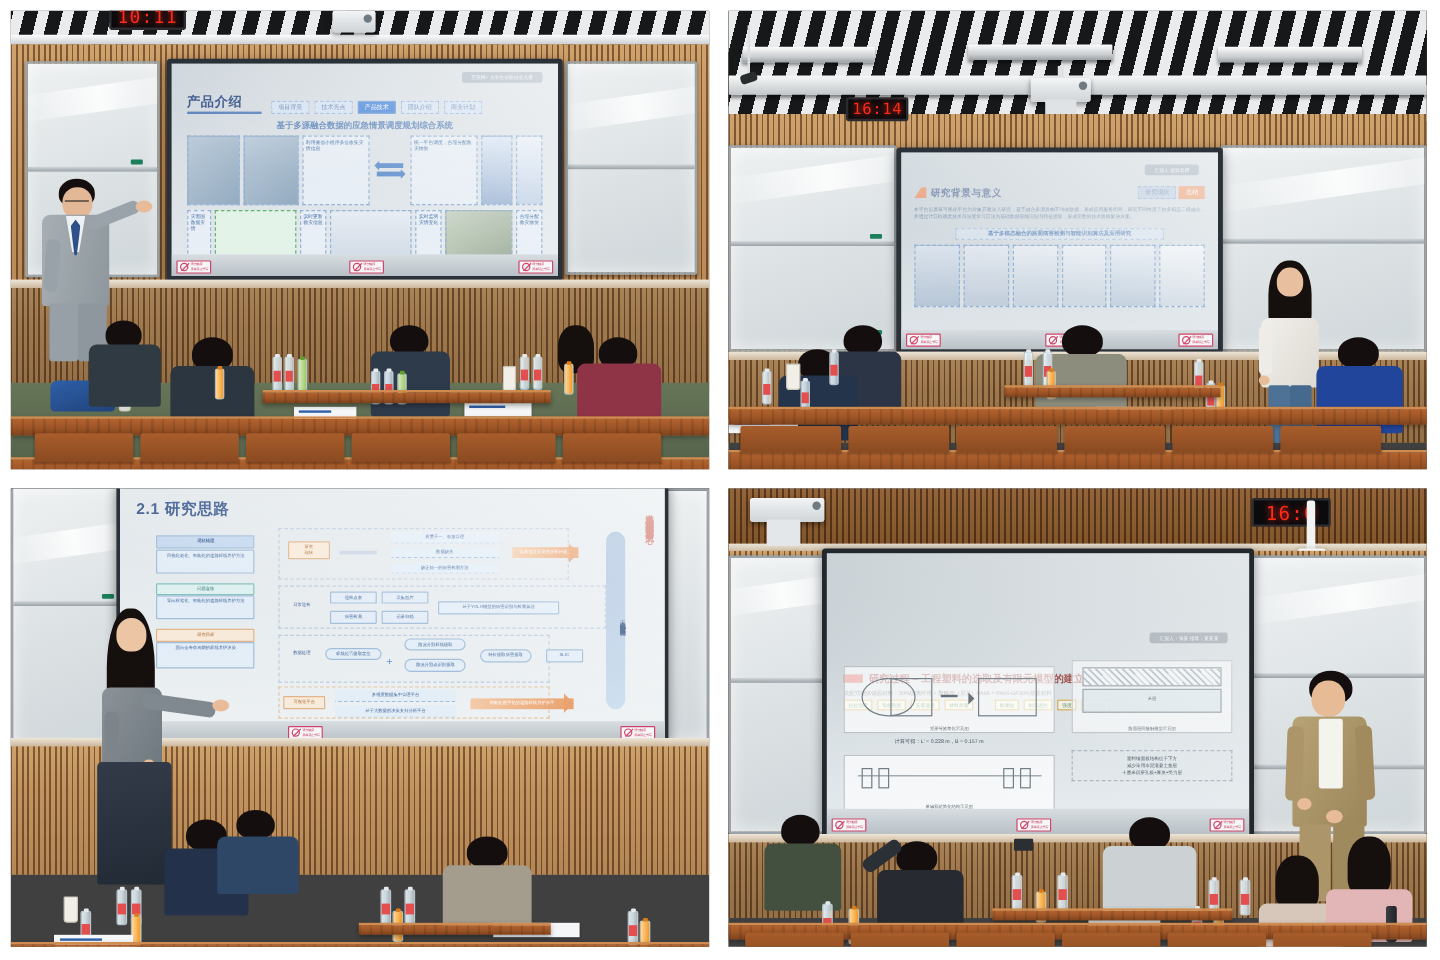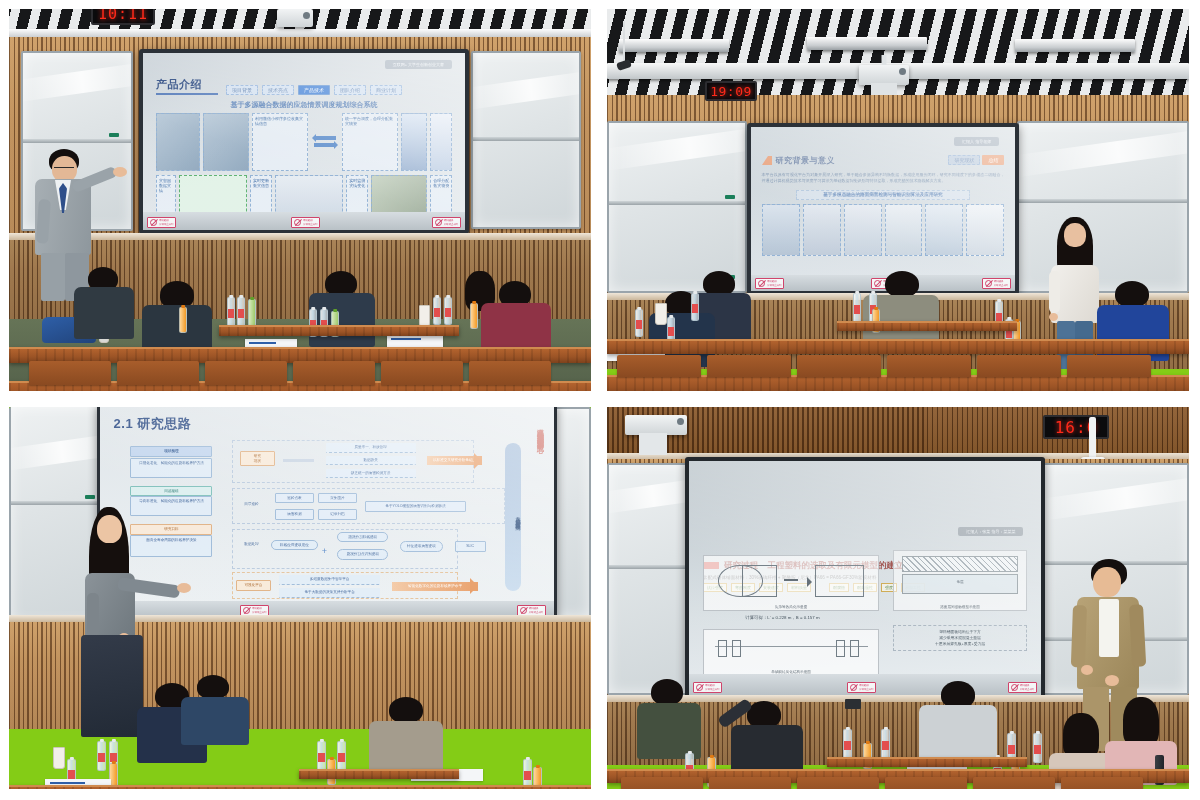--- a/index.html
+++ b/index.html
@@ -17,21 +17,21 @@
     display: grid;
     grid-template-columns: 582px 582px;
     grid-template-rows: 382px 382px;
     column-gap: 16px;
     row-gap: 16px;
     padding: 9px;
   }
   .panel {
     position: relative;
     overflow: hidden;
-    background: #84cc16;
+    background: #404040;
   }
 
   
   .room { position:absolute; inset:0; }
 
   
   .ceiling {
     position:absolute; left:0; right:0; top:0;
     background: #1c1c1e;
     overflow:hidden;
@@ -491,21 +491,21 @@
 
       <div class="projector" style="left:252px; top:56px; width:50px; height:20px;">
         <div class="stalk"></div>
         <div class="lens"></div>
       </div>
       <div style="position:absolute; left:264px; top:74px; width:26px; height:12px; background:#dfe3e5;"></div>
 
       <div class="wall" style="top:86px; height:210px;"></div>
 
       <div style="position:absolute; left:98px; top:72px; width:52px; height:20px; background:#0b0b0d; border:2px solid #2c2c30; border-radius:2px; display:flex; align-items:center; justify-content:center;">
-        <span style="color:#ff2a1a; font-family:'DejaVu Sans Mono',monospace; font-size:13px; letter-spacing:.5px; text-shadow:0 0 5px #ff2a1a;">19:09</span>
+        <span style="color:#ff2a1a; font-family:'DejaVu Sans Mono',monospace; font-size:13px; letter-spacing:.5px; text-shadow:0 0 5px #ff2a1a;">16:14</span>
       </div>
 
       <div class="board" style="left:0; top:112px; width:140px; height:172px;">
         <div class="glare" style="left:-6%; top:14px;"></div>
         <div class="rail" style="top:78px;"></div>
         <div class="marker-tray" style="left:116px; top:72px;"></div>
         <div class="marker-tray" style="left:116px; top:152px;"></div>
       </div>
       <div class="board" style="left:410px; top:112px; width:172px; height:172px;">
         <div class="glare" style="left:-6%; top:18px;"></div>

